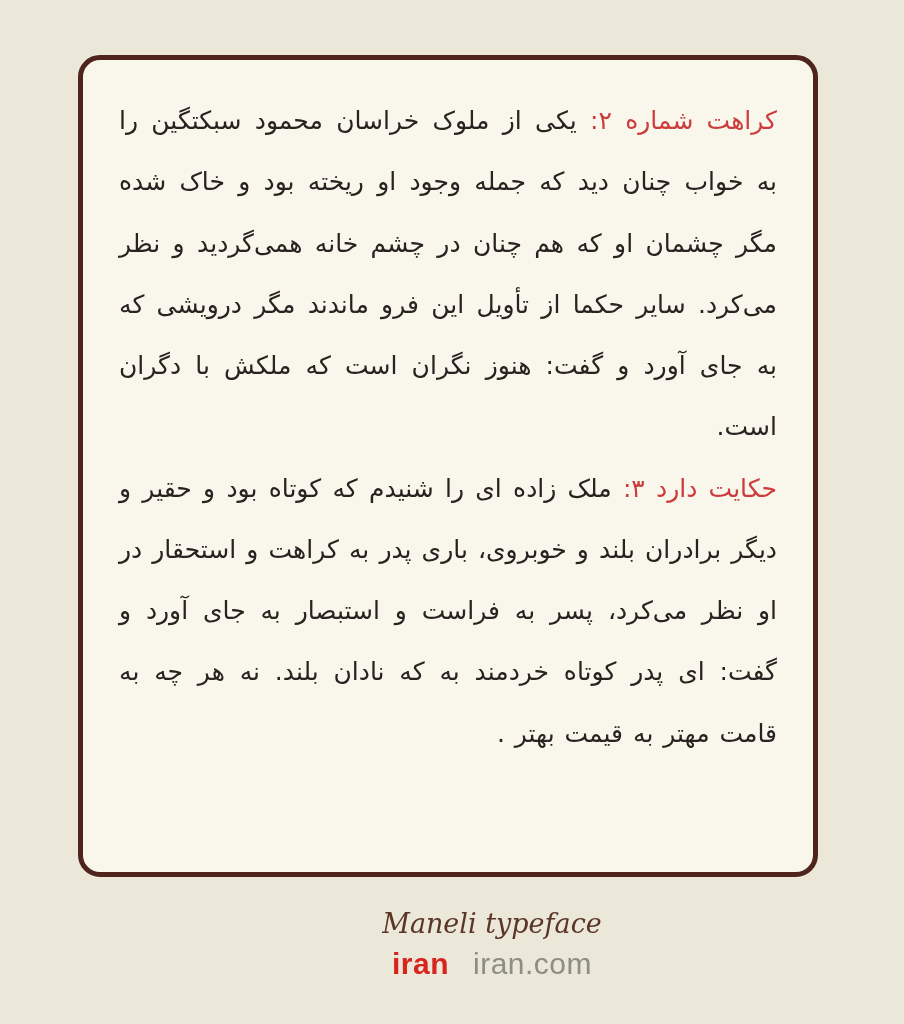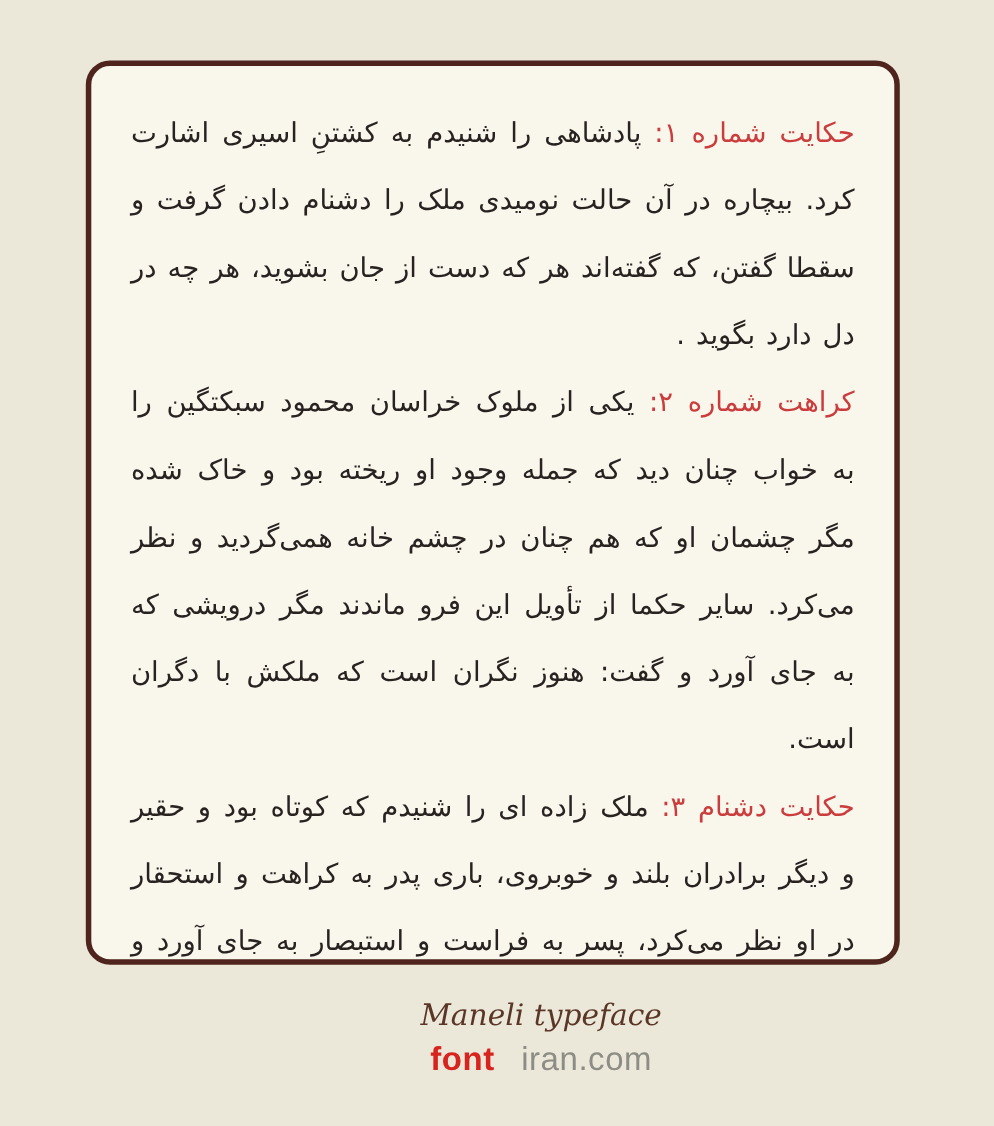--- a/index.html
+++ b/index.html
@@ -65,21 +65,20 @@
   }
   .brand .brand-gray {
     color: #8d8d85;
     margin-left: 24px;
   }
 </style>
 </head>
 <body>
 
 <div class="frame">
-  <p class="story"><span class="heading">حکایت شماره ۱: </span><span>پادشاهی را شنیدم به کشتنِ اسیری اشارت کرد. بیچاره در آن حالت نومیدی ملک را دشنام دادن گرفت و سقطا گفتن، که گفته‌اند هر که دست از جان بشوید، هر چه در دل دارد بگوید .</span></p>
   <p class="story"><span class="heading">کراهت شماره ۲: </span><span>یکی از ملوک خراسان محمود سبکتگین را به خواب چنان دید که جمله وجود او ریخته بود و خاک شده مگر چشمان او که هم چنان در چشم خانه همی‌گردید و نظر می‌کرد. سایر حکما از تأویل این فرو ماندند مگر درویشی که به جای آورد و گفت: هنوز نگران است که ملکش با دگران است.</span></p>
-  <p class="story"><span class="heading">حکایت دشنام ۳: </span><span>ملک زاده ای را شنیدم که کوتاه بود و حقیر و دیگر برادران بلند و خوبروی، باری پدر به کراهت و استحقار در او نظر می‌کرد، پسر به فراست و استبصار به جای آورد و گفت: ای پدر کوتاه خردمند به که نادان بلند. نه هر چه به قامت مهتر به قیمت بهتر .</span></p>
+  <p class="story"><span class="heading">حکایت دارد ۳: </span><span>ملک زاده ای را شنیدم که کوتاه بود و حقیر و دیگر برادران بلند و خوبروی، باری پدر به کراهت و استحقار در او نظر می‌کرد، پسر به فراست و استبصار به جای آورد و گفت: ای پدر کوتاه خردمند به که نادان بلند. نه هر چه به قامت مهتر به قیمت بهتر .</span></p>
 </div>
 
 <div class="footer">
   <div class="typeface-name">Maneli typeface</div>
-  <div class="brand"><span class="brand-red">font</span><span class="brand-gray">iran.com</span></div>
+  <div class="brand"><span class="brand-red">iran</span><span class="brand-gray">iran.com</span></div>
 </div>
 
 </body></html>

